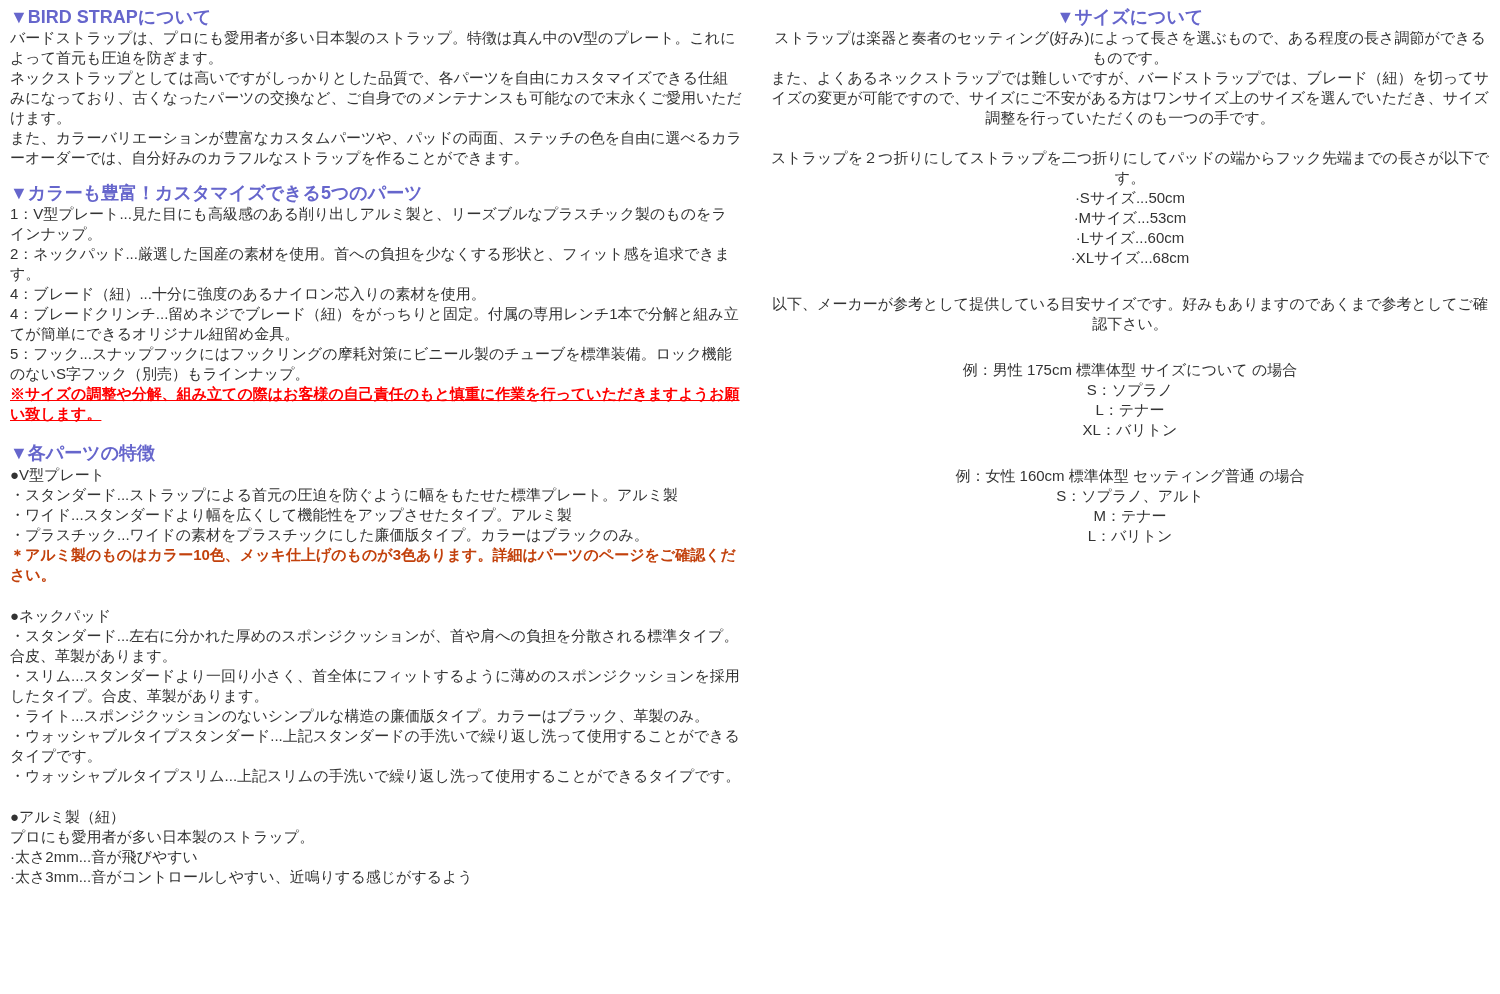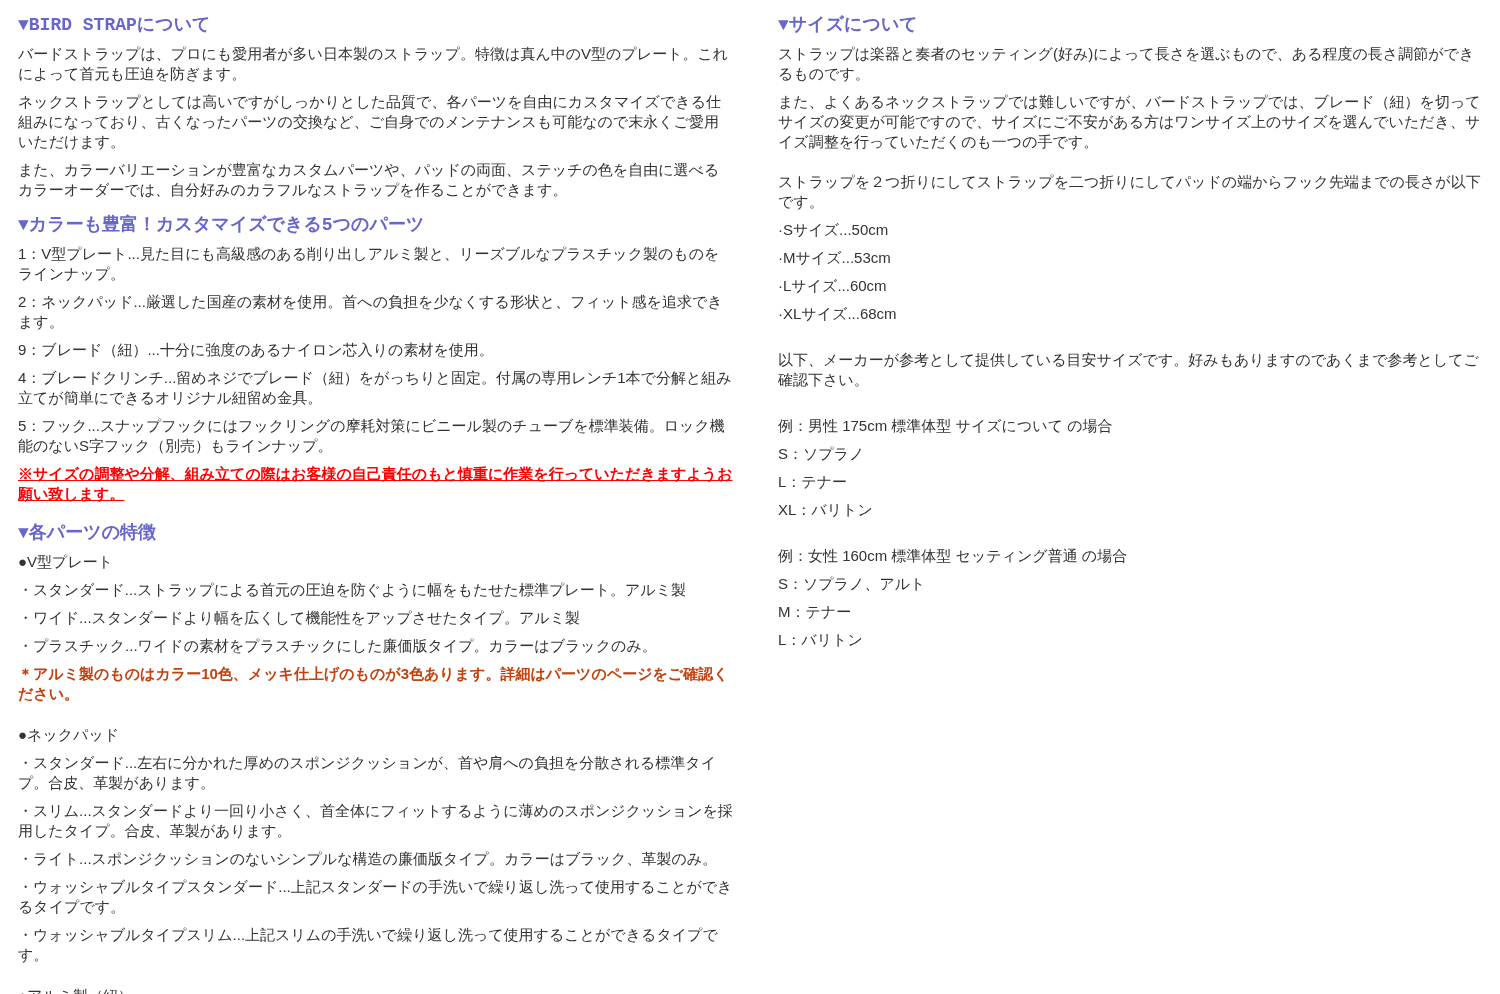--- a/index.html
+++ b/index.html
@@ -14,30 +14,29 @@
     line-height: 20px;
     color: #333333;
   }
   .page {
     display: flex;
     align-items: flex-start;
     padding: 6px 10px 10px 10px;
     gap: 28px;
   }
   .col-left { width: 732px; flex: 0 0 auto; }
-  .col-right { flex: 1 1 auto; min-width: 0; }
+  .col-right { flex: 1 1 auto; min-width: 0; text-align: center; }
   .heading {
     font-size: 18px;
     line-height: 22px;
     font-weight: bold;
     color: #6666cc;
-    margin: 8px;
-    font-family: Liberation Mono, monospace;
+    margin: 0;
   }
-  p { margin: 8px; }
+  p { margin: 0; }
   .warning { color: #ff0000; font-weight: bold; text-decoration: underline; }
   .note { color: #c2410c; font-weight: bold; }
   .sect-parts { margin-top: 14px; }
   .sect-features { margin-top: 18px; }
   .subsection { margin-top: 21px; }
   .subsection.first { margin-top: 1px; }
   .gap-top { margin-top: 20px; }
   .gap-top-lg { margin-top: 26px; }
 </style>
 </head>
@@ -51,21 +50,21 @@
       <h2 class="heading">▼BIRD STRAPについて</h2>
       <p>バードストラップは、プロにも愛用者が多い日本製のストラップ。特徴は真ん中のV型のプレート。これによって首元も圧迫を防ぎます。</p>
       <p>ネックストラップとしては高いですがしっかりとした品質で、各パーツを自由にカスタマイズできる仕組みになっており、古くなったパーツの交換など、ご自身でのメンテナンスも可能なので末永くご愛用いただけます。</p>
       <p>また、カラーバリエーションが豊富なカスタムパーツや、パッドの両面、ステッチの色を自由に選べるカラーオーダーでは、自分好みのカラフルなストラップを作ることができます。</p>
     </div>
 
     <div class="sect-parts">
       <h2 class="heading">▼カラーも豊富！カスタマイズできる5つのパーツ</h2>
       <p>1：V型プレート...見た目にも高級感のある削り出しアルミ製と、リーズブルなプラスチック製のものをラインナップ。</p>
       <p>2：ネックパッド...厳選した国産の素材を使用。首への負担を少なくする形状と、フィット感を追求できます。</p>
-      <p>9：ブレード（紐）...十分に強度のあるナイロン芯入りの素材を使用。</p>
+      <p>4：ブレード（紐）...十分に強度のあるナイロン芯入りの素材を使用。</p>
       <p>4：ブレードクリンチ...留めネジでブレード（紐）をがっちりと固定。付属の専用レンチ1本で分解と組み立てが簡単にできるオリジナル紐留め金具。</p>
       <p>5：フック...スナップフックにはフックリングの摩耗対策にビニール製のチューブを標準装備。ロック機能のないS字フック（別売）もラインナップ。</p>
       <p class="warning">※サイズの調整や分解、組み立ての際はお客様の自己責任のもと慎重に作業を行っていただきますようお願い致します。</p>
     </div>
 
     <div class="sect-features">
       <h2 class="heading">▼各パーツの特徴</h2>
 
       <div class="subsection first">
         <p>●V型プレート</p>

